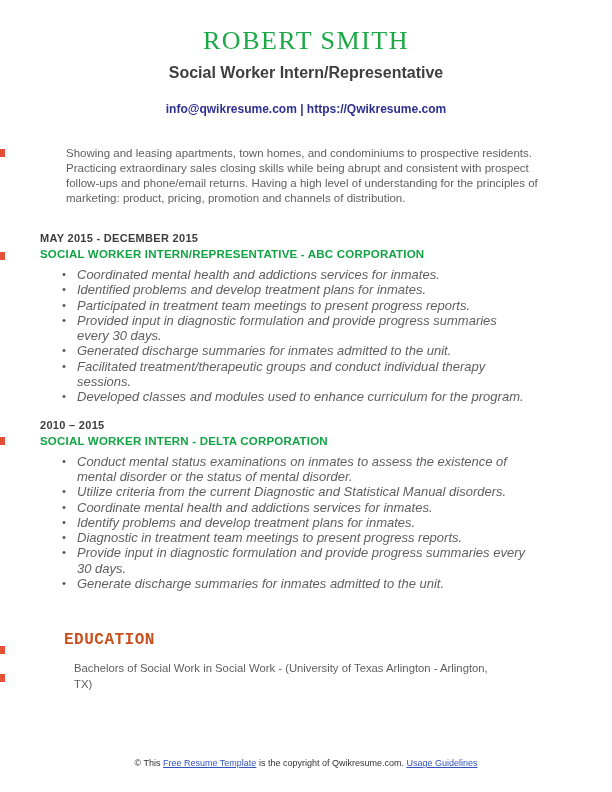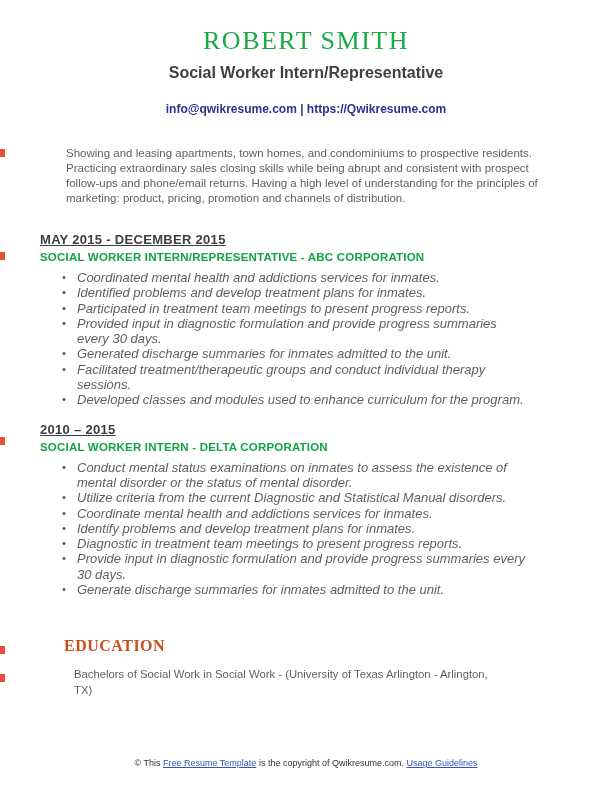--- a/index.html
+++ b/index.html
@@ -58,25 +58,24 @@
     margin:0 60px 0 66px;
     max-width:486px;
     font-size:11.5px;line-height:15px;
     color:var(--body-gray);
     margin-bottom:26px;
   }
 
   .job{margin:0 55px 0 40px;}
   .job + .job{margin-top:14px;}
   .dates{
-    font-size:13px;font-weight:bold;
+    font-size:11px;font-weight:bold;
     color:var(--dark-gray);
     letter-spacing:.3px;
     margin-bottom:4px;
-    text-decoration:underline;
   }
   .job-heading{
     font-size:11.5px;font-weight:bold;
     color:var(--heading-green);
     letter-spacing:.2px;
     margin-bottom:7px;
   }
   .bullets{
     list-style:none;
     margin-left:35px;
@@ -90,21 +89,21 @@
     font-style:italic;
   }
   .bullets li::before{
     content:"•";
     position:absolute;left:-13px;top:0;
     color:#4d4d4d;font-size:11px;
   }
 
   .education{margin:40px 0 0 64px;}
   .edu-heading{
-    font-family:Liberation Serif, serif;
+    font-family:Liberation Mono, monospace;
     font-size:16px;font-weight:bold;
     color:var(--education-orange);
     letter-spacing:.5px;
     margin-bottom:12px;
   }
   .edu-detail{
     font-size:11.3px;line-height:15.3px;
     color:var(--body-gray);
     max-width:430px;
     margin-left:10px;

